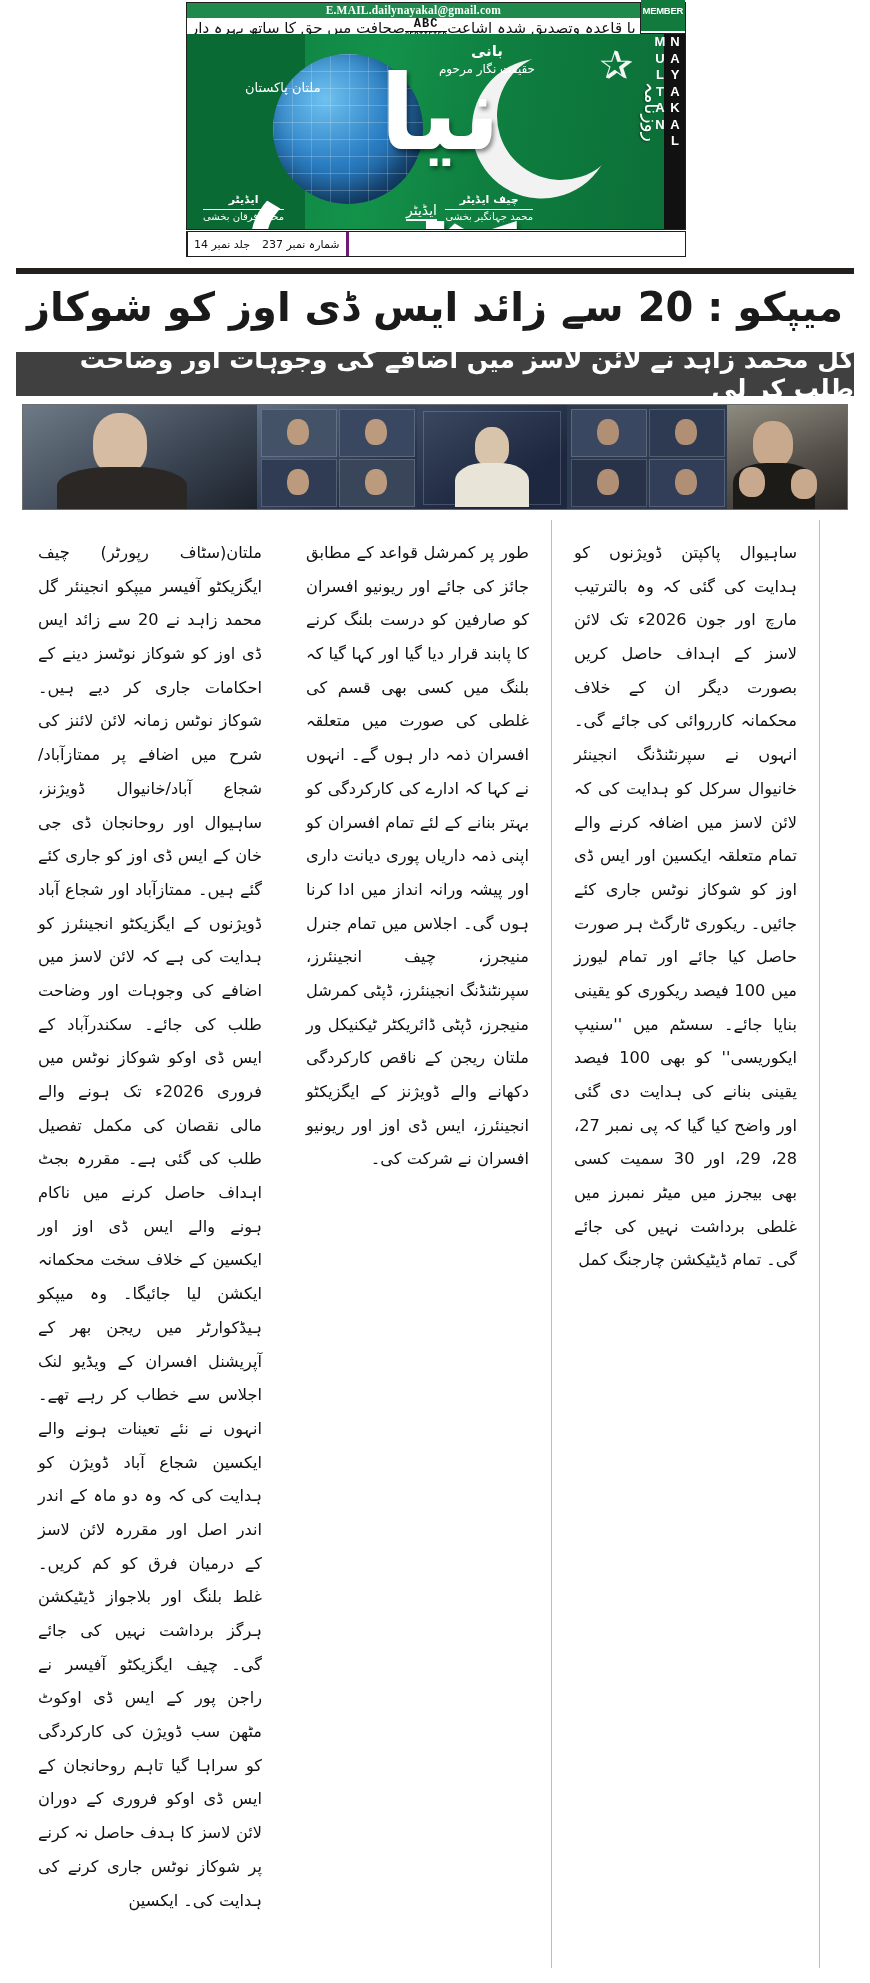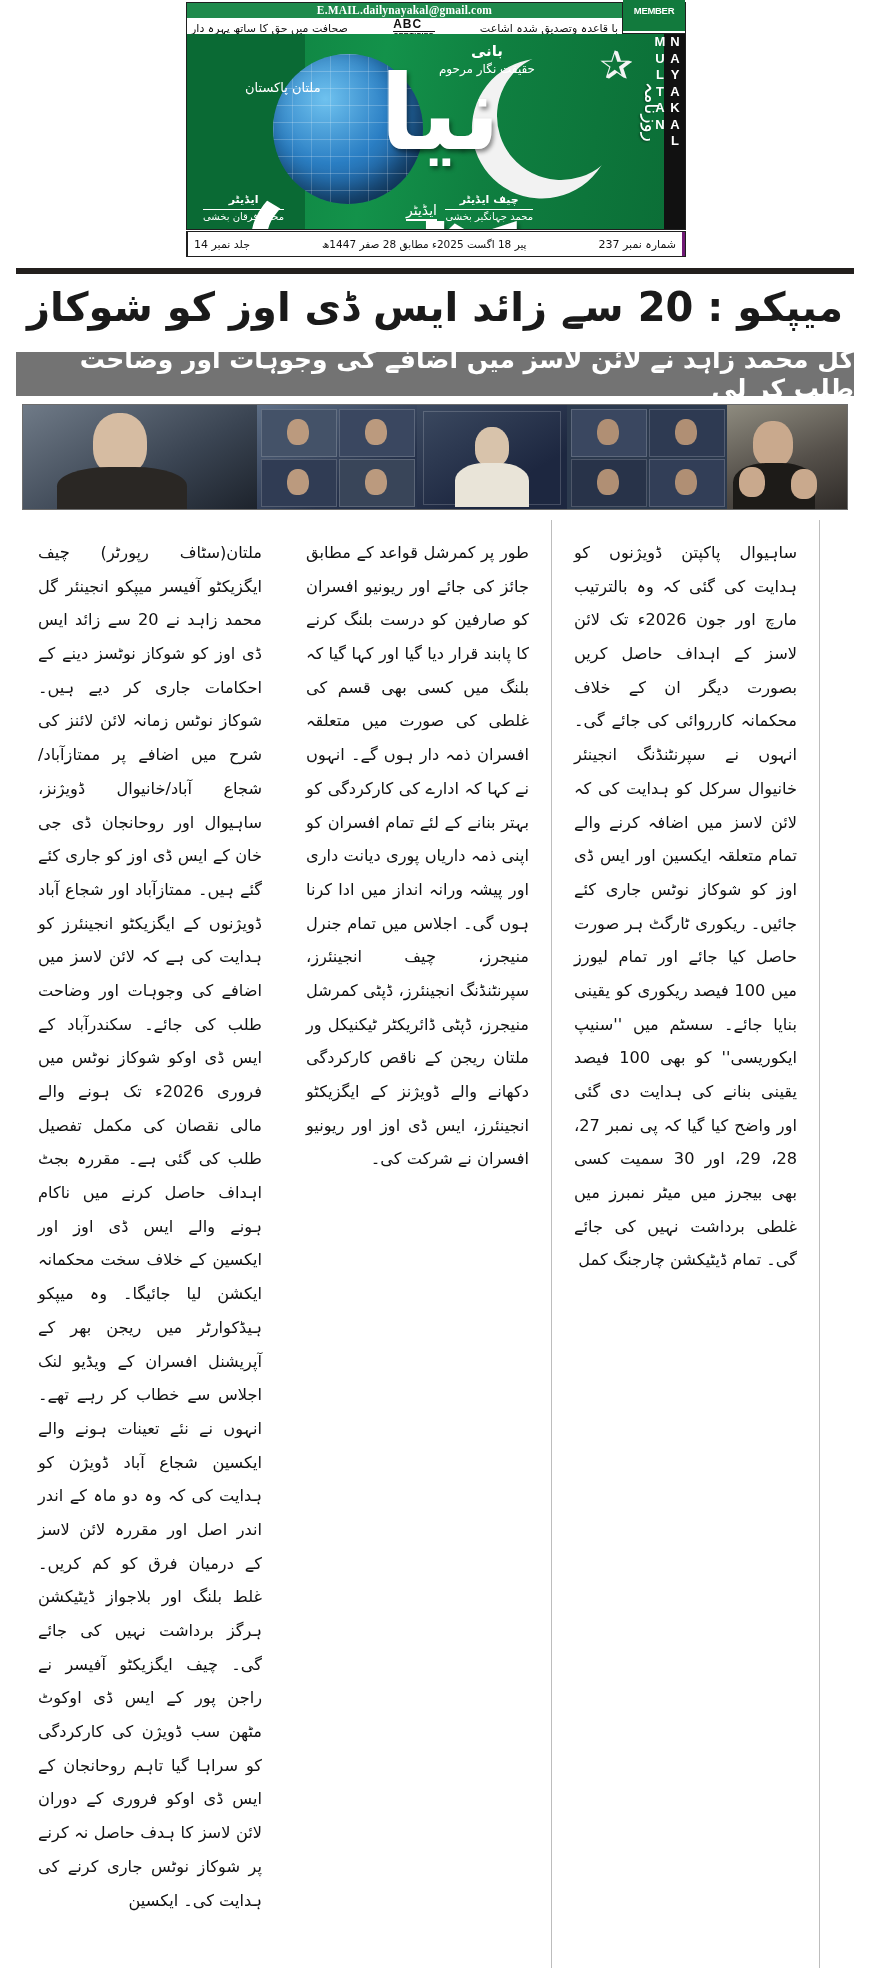--- a/index.html
+++ b/index.html
@@ -42,26 +42,26 @@
     background:#1f8a4c; color:#ffffff;
     font-family:"Liberation Serif",serif; font-weight:bold;
     font-size:11.5px; text-align:center; letter-spacing:0.2px;
     height:15px; line-height:15px; direction:ltr;
   }
   .mast-sub-strip{
     flex:1; display:flex; align-items:center; justify-content:space-between;
     background:#fff; padding:0 4px; font-size:8.5px;
   }
   .abc-cert{
-    font-family:Liberation Sans, sans-serif; line-height:1.05;
+    font-family:Liberation Mono, monospace; text-align:center; line-height:1.05;
     direction:ltr;
   }
   .abc-cert .abc{font-weight:bold;font-size:12px;letter-spacing:1px;}
   .abc-cert .cert{font-weight:bold;font-size:7px;letter-spacing:0.5px;border-top:1px solid #111;}
-  .urdu-sm{font-size:11px;font-family:"DejaVu Sans",sans-serif;white-space:nowrap;}
+  .urdu-sm{font-size:15px;font-family:"DejaVu Sans",sans-serif;white-space:nowrap;}
 
   .mast-main{
     position:relative; height:196px; width:100%;
     background:linear-gradient(100deg,#0d7a3d 0%,#13924a 38%,#0f7f40 60%,#0b6d36 100%);
     border:1px solid #1f1f1f; border-top:none; box-sizing:border-box;
     overflow:hidden;
   }
   
   .flag-crescent{
     position:absolute; right:60px; top:18px; width:128px; height:128px;
@@ -156,21 +156,21 @@
   .headline{
     position:absolute; left:16px; width:838px; text-align:center;
     font-family:"DejaVu Sans",sans-serif; font-weight:bold;
     color:#1a1a1a; direction:rtl;
   }
   .headline-main{
     top:276px; font-size:40px; line-height:1.55; letter-spacing:-1px;
   }
   .headline-bar{
     position:absolute; left:16px; top:352px; width:838px; height:44px;
-    background:#737373; color:#ffffff;
+    background:#404040; color:#ffffff;
     display:flex; align-items:center; justify-content:center;
     font-family:"DejaVu Sans",sans-serif; font-weight:bold;
     font-size:25px; direction:rtl; letter-spacing:-0.5px;
   }
 
   
   .photo{
     position:absolute; left:22px; top:404px; width:826px; height:106px;
     border:1px solid #6d6d6d; box-sizing:border-box; overflow:hidden;
     background:#2c3a4e;
@@ -253,21 +253,20 @@
     <div class="mast-chief">
       <b>چیف ایڈیٹر</b>
       <span>محمد جہانگیر بخشی</span>
     </div>
 
     <div class="mast-vert-en">DAILY NAYAKAL MULTAN</div>
   </div>
 
   <div class="mast-dateline">
     <div class="dl-cell dl-right">شمارہ نمبر 237</div>
-    <div class="dl-cell dl-mid">پیر 18 اگست 2025ء مطابق 28 صفر 1447ھ</div>
     <div class="dl-cell dl-left">جلد نمبر 14</div>
   </div>
 </div>
 
 <div class="rule-thick" style="top:268px;height:6px;"></div>
 
 <div class="headline headline-main">میپکو : 20 سے زائد ایس ڈی اوز کو شوکاز نوٹسز</div>
 
 <div class="headline-bar">گل محمد زاہد نے لائن لاسز میں اضافے کی وجوہات اور وضاحت طلب کر لی</div>
 

